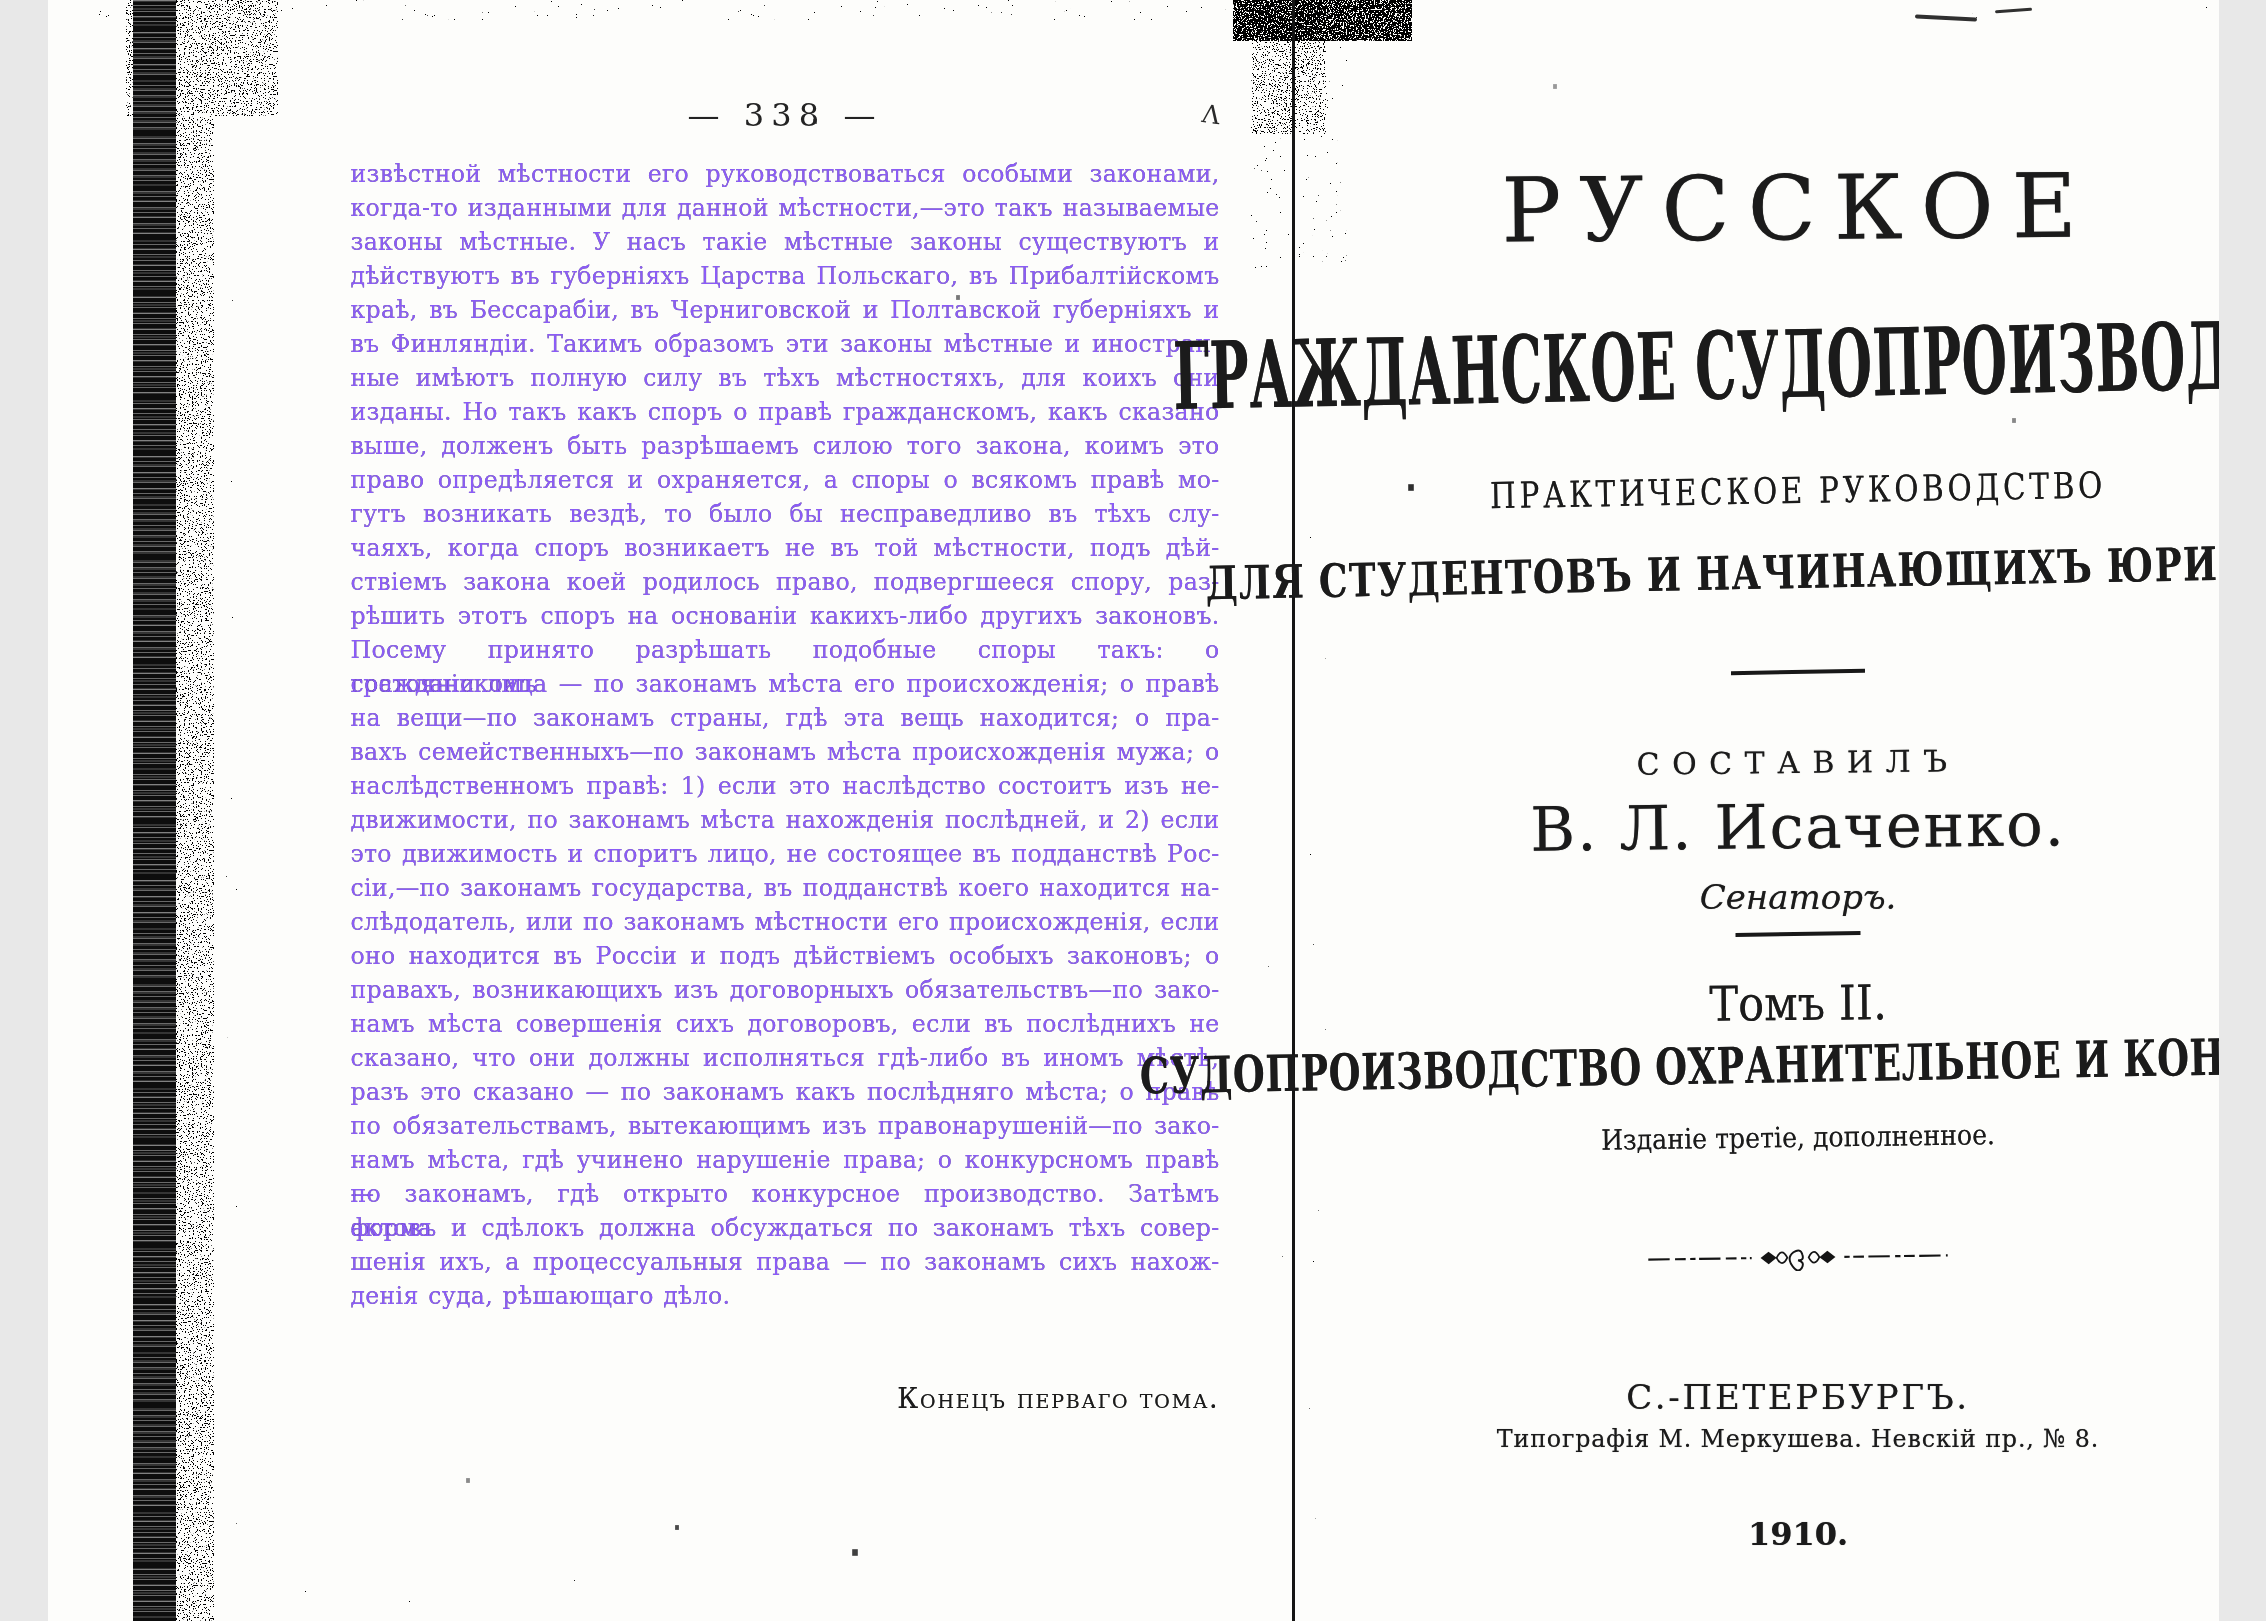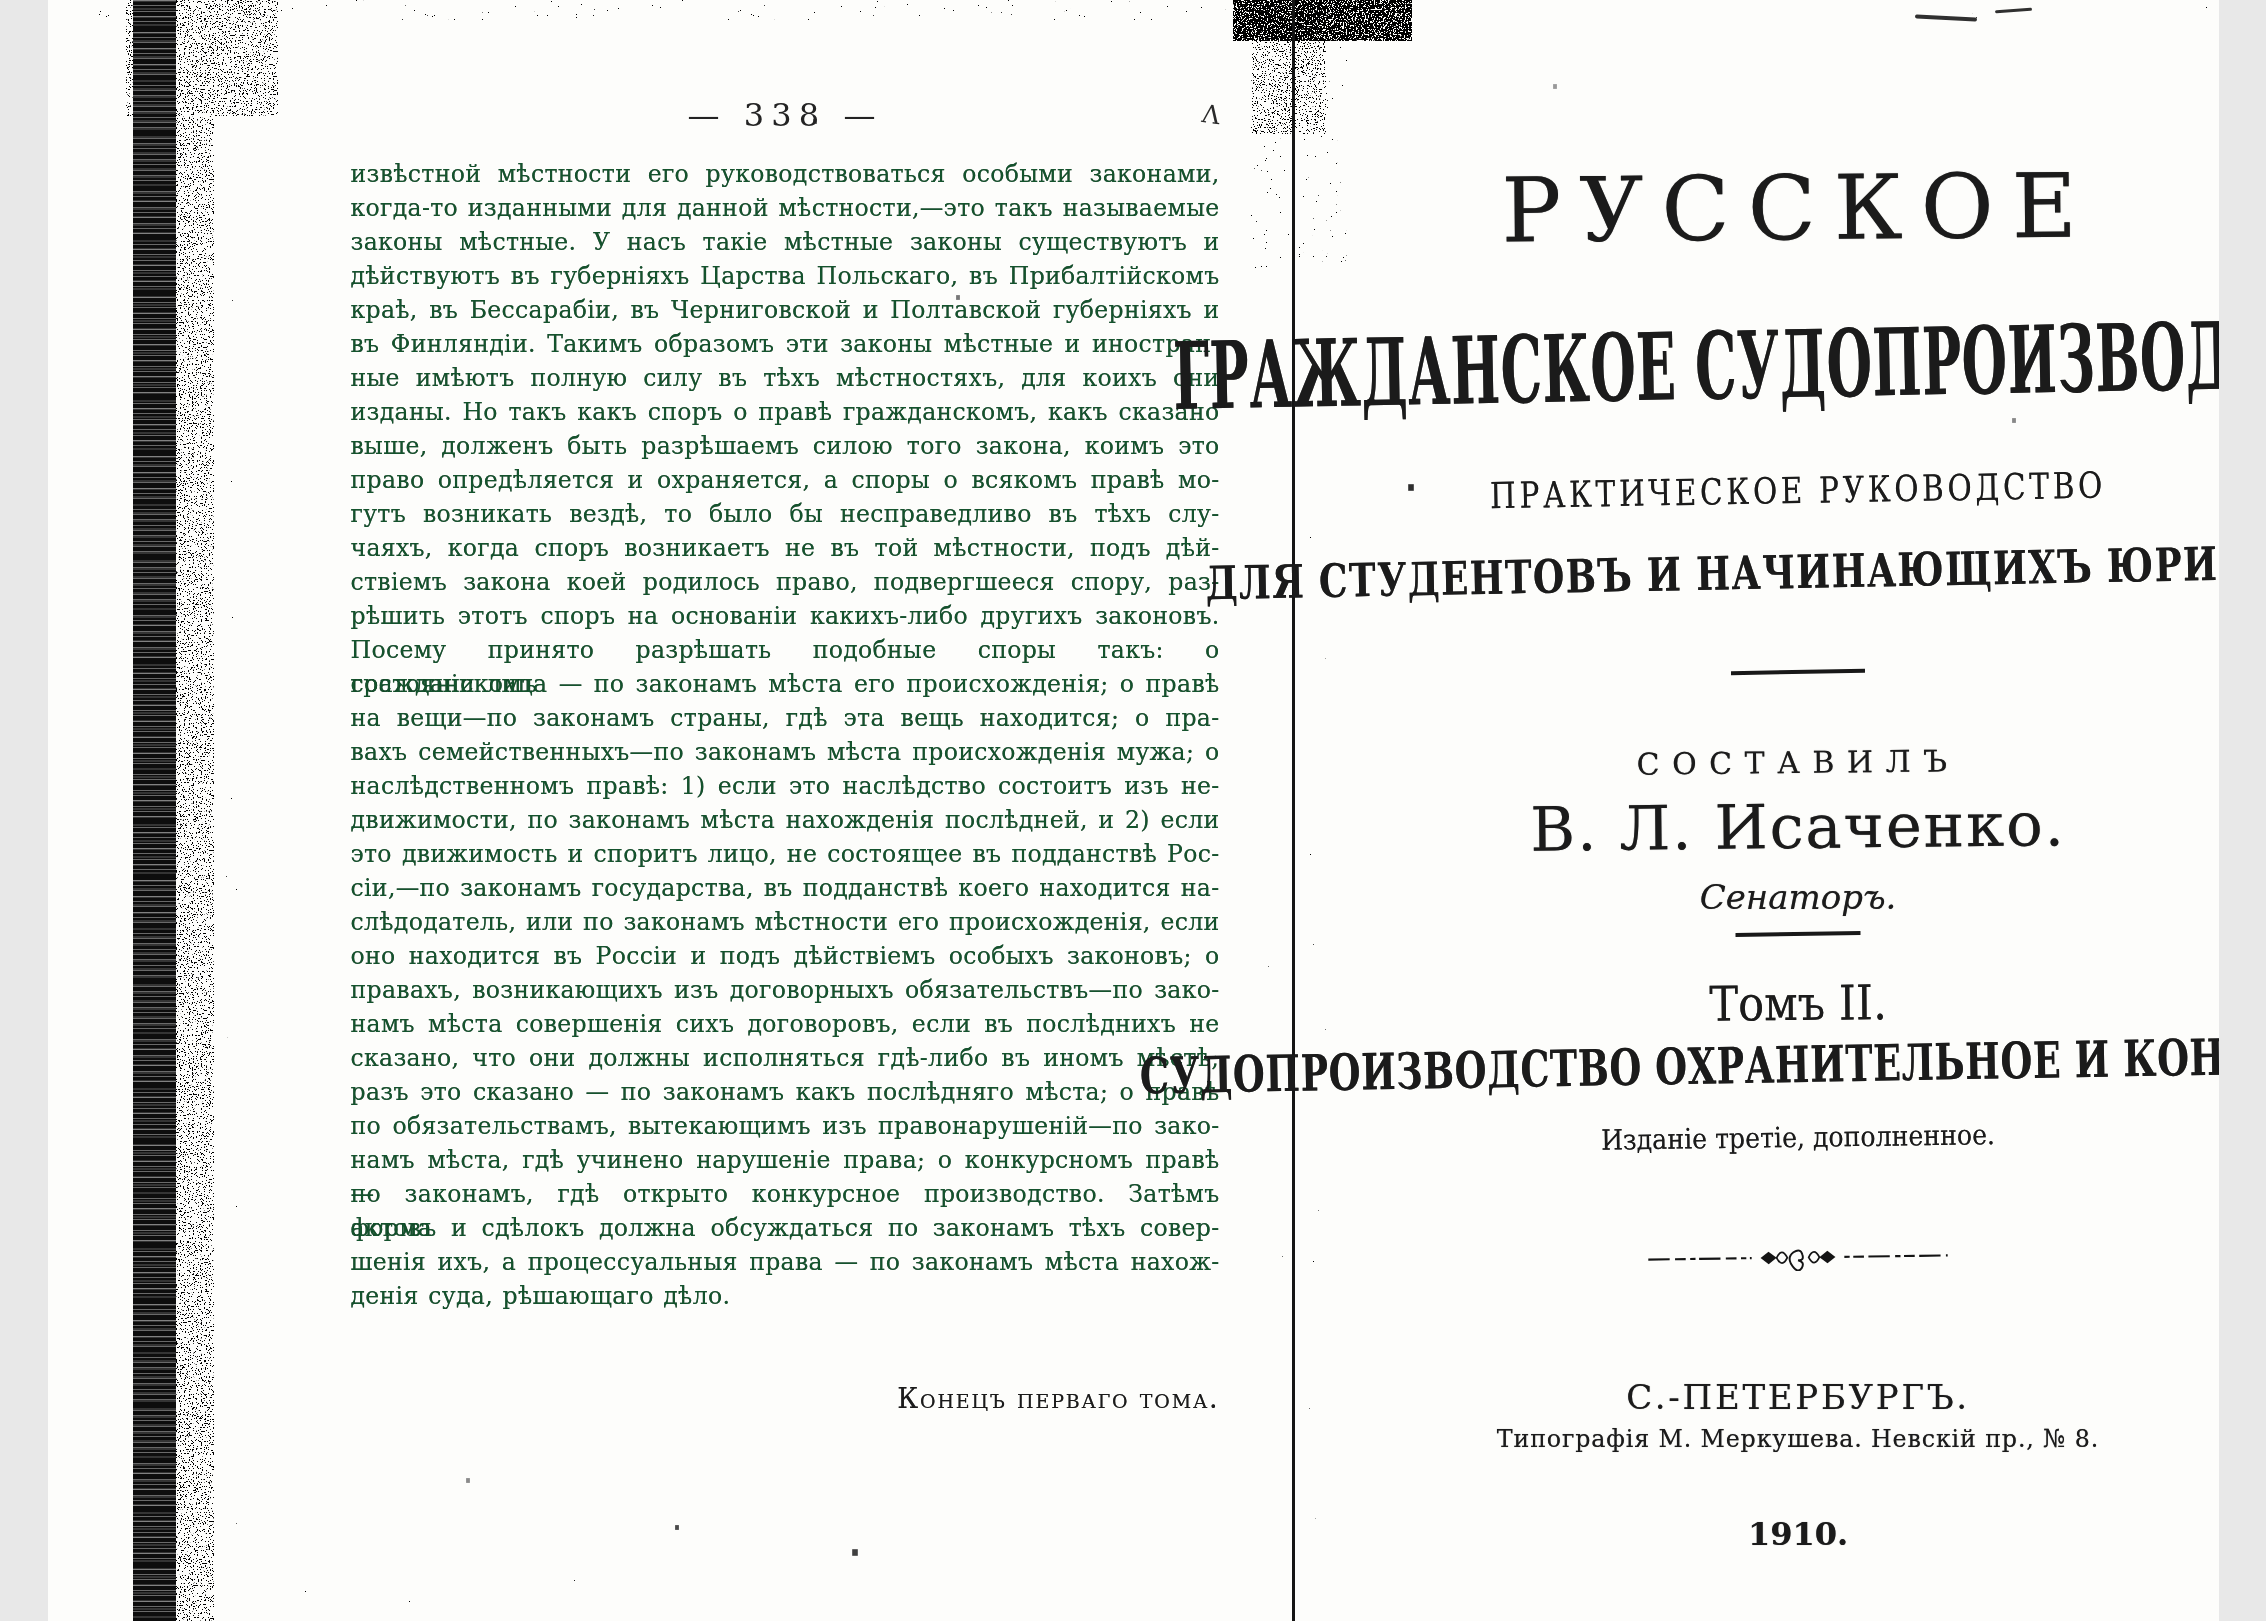--- a/index.html
+++ b/index.html
@@ -13,21 +13,21 @@
   
   #page-number{
     position:absolute;left:303px;top:96px;width:869px;
     text-align:center;font-size:32px;letter-spacing:7.1px;color:#232323;
   }
   #body-text{position:absolute;left:303px;top:157px;width:869px;}
   .line{
     height:34px;line-height:34px;font-size:23.6px;
     letter-spacing:0.3px;word-spacing:1.8px;
     text-align:justify;text-align-last:justify;white-space:normal;
-    color:#14532d;text-shadow:0 0 0.6px rgba(10,10,10,.6);
+    color:#8b5cf6;text-shadow:0 0 0.6px rgba(10,10,10,.6);
   }
   .line.last{text-align-last:left;}
   #left-footer{
     position:absolute;left:303px;top:1383px;width:869px;text-align:right;
     font-size:27px;font-variant:small-caps;letter-spacing:1.8px;
     text-shadow:0 0 0.6px rgba(10,10,10,.6);
   }
   #stray-mark{position:absolute;left:1154px;top:100px;font-size:25px;color:#2a2a2a;transform:rotate(8deg);}
 
   
@@ -177,21 +177,21 @@
       <div class="line">слѣдодатель, или по законамъ мѣстности его происхожденія, если</div>
       <div class="line">оно находится въ Россіи и подъ дѣйствіемъ особыхъ законовъ; о</div>
       <div class="line">правахъ, возникающихъ изъ договорныхъ обязательствъ—по зако-</div>
       <div class="line">намъ мѣста совершенія сихъ договоровъ, если въ послѣднихъ не</div>
       <div class="line">сказано, что они должны исполняться гдѣ-либо въ иномъ мѣстѣ;</div>
       <div class="line">разъ это сказано — по законамъ какъ послѣдняго мѣста; о правѣ</div>
       <div class="line">по обязательствамъ, вытекающимъ изъ правонарушеній—по зако-</div>
       <div class="line">намъ мѣста, гдѣ учинено нарушеніе права; о конкурсномъ правѣ—</div>
       <div class="line">по законамъ, гдѣ открыто конкурсное производство. Затѣмъ форма</div>
       <div class="line">актовъ и сдѣлокъ должна обсуждаться по законамъ тѣхъ совер-</div>
-      <div class="line">шенія ихъ, а процессуальныя права — по законамъ мѣста нахож-</div>
+      <div class="line">шенія ихъ, а процессуальныя права — по законамъ сихъ нахож-</div>
       <div class="line last">денія суда, рѣшающаго дѣло.</div>
     </div>
 
   <div id="left-footer">Конецъ перваго тома.</div>
 
   <div id="right-page">
 
     <div class="rp-item" id="title-top">РУССКОЕ</div>
 
     <div class="rp-item" id="title-main">ГРАЖДАНСКОЕ СУДОПРОИЗВОДСТВО.</div>

